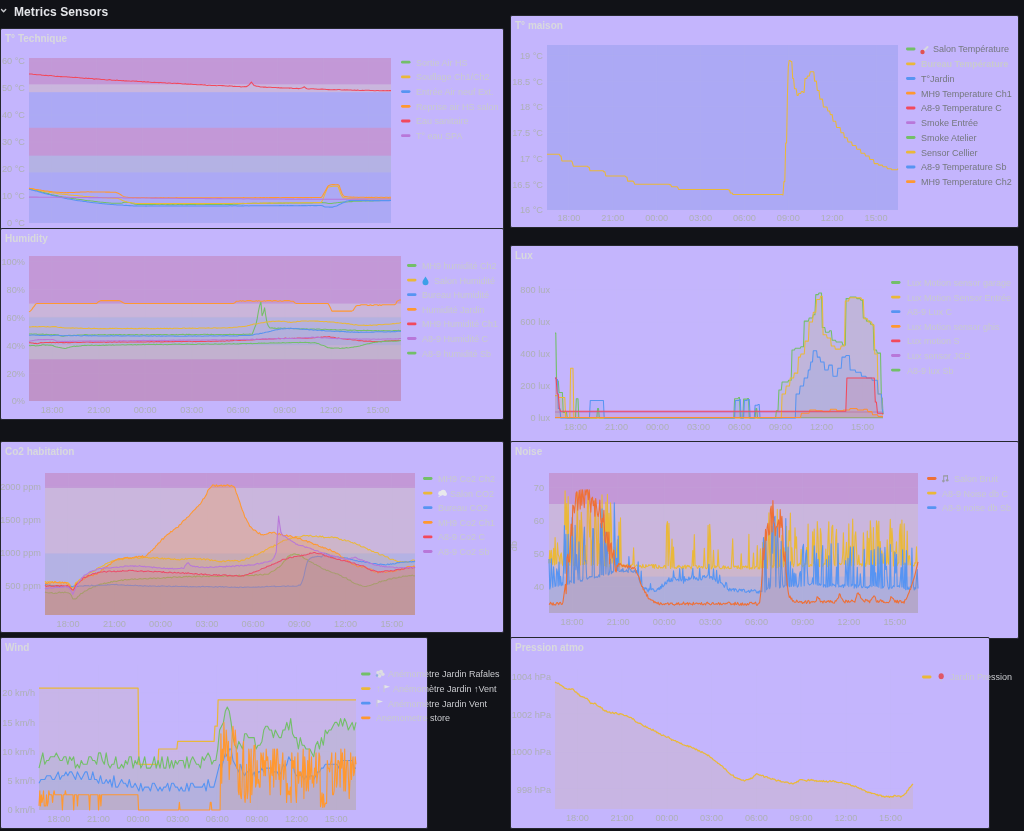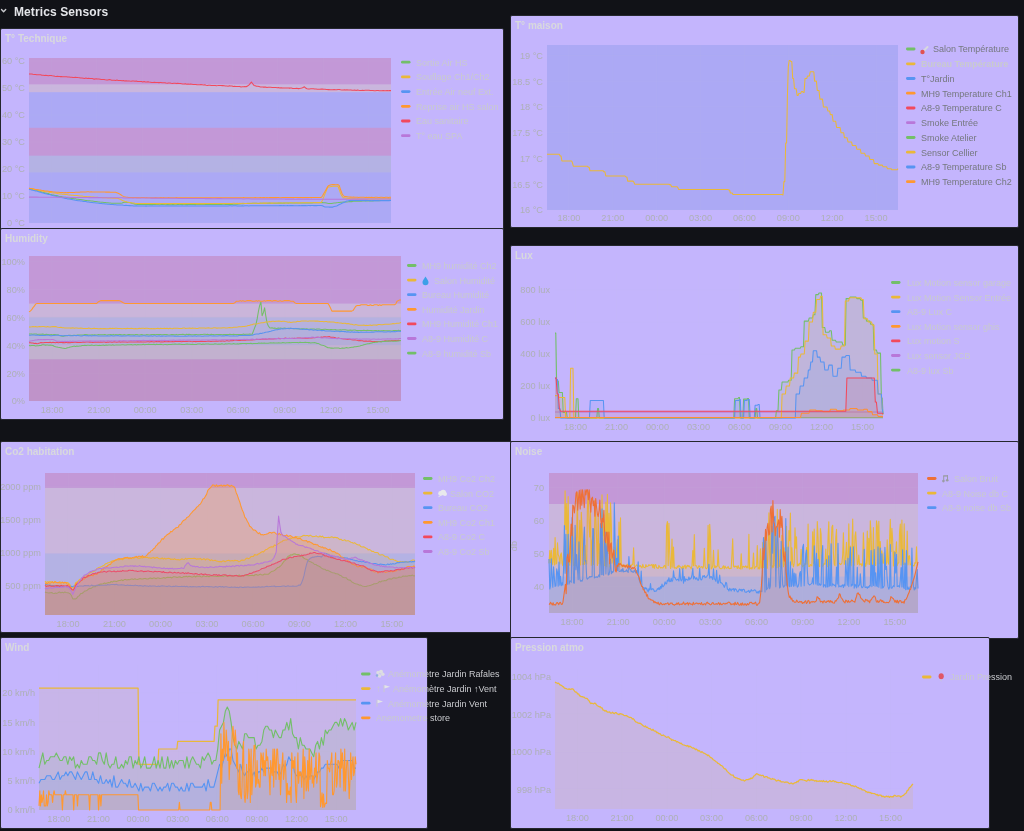--- a/index.html
+++ b/index.html
@@ -250,21 +250,21 @@
       <rect x="380" y="78.9" width="9.5" height="2.8" rx="1.4" fill="#FF9830"></rect>
       <text x="396" y="83.7" font-size="9.0" fill="#c9cace">Lux Motion sensor ghis</text>
       <rect x="380" y="93.5" width="9.5" height="2.8" rx="1.4" fill="#F2495C"></rect>
       <text x="396" y="98.3" font-size="9.0" fill="#c9cace">Lux motion S</text>
       <rect x="380" y="108.1" width="9.5" height="2.8" rx="1.4" fill="#B877D9"></rect>
       <text x="396" y="112.9" font-size="9.0" fill="#c9cace">Lux sensor JCB</text>
       <rect x="380" y="122.7" width="9.5" height="2.8" rx="1.4" fill="#73BF69"></rect>
       <text x="396" y="127.5" font-size="9.0" fill="#c9cace">A8-9 lux Sb</text>
     </svg>
   </div>
-<div class="panel" style="left:0px;top:441px;width:580px;height:192px">
+<div class="panel" style="left:0px;top:441px;width:504px;height:192px">
     <svg width="504" height="192" viewBox="0 0 504 192">
       <text x="4" y="13" font-size="10.0" font-weight="bold" fill="#d8d9dd">Co2 habitation</text>
       <rect x="44" y="31.0" width="370" height="14.9" fill="rgba(196,22,42,0.18)"></rect>
       <rect x="44" y="45.9" width="370" height="65.6" fill="rgba(234,184,57,0.16)"></rect>
       <rect x="44" y="111.5" width="370" height="61.5" fill="rgba(86,166,75,0.14)"></rect>
       <line x1="44" y1="143.9" x2="414" y2="143.9" stroke="rgba(204,204,220,0.07)" stroke-width="1"></line>
       <text x="40" y="147.3" font-size="9.2" fill="#aeb0b6" text-anchor="end">500 ppm</text>
       <line x1="44" y1="110.7" x2="414" y2="110.7" stroke="rgba(204,204,220,0.07)" stroke-width="1"></line>
       <text x="40" y="114.1" font-size="9.2" fill="#aeb0b6" text-anchor="end">1000 ppm</text>
       <line x1="44" y1="77.5" x2="414" y2="77.5" stroke="rgba(204,204,220,0.07)" stroke-width="1"></line>

